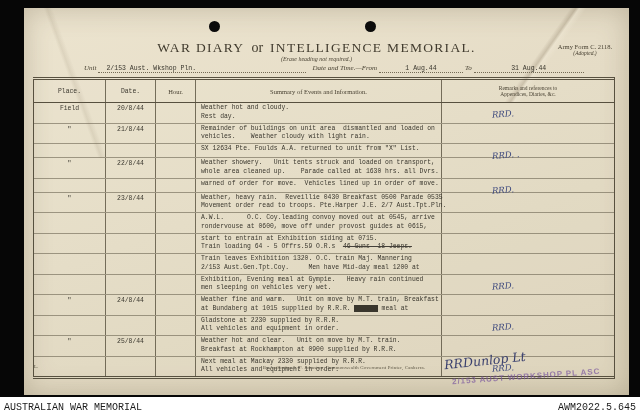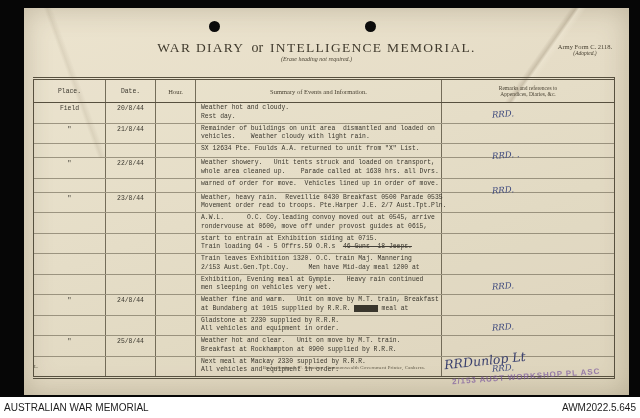--- a/index.html
+++ b/index.html
@@ -47,21 +47,21 @@
   .redact{background:#3a372e;color:#3a372e;letter-spacing:-0.5px;}
   .sig{display:inline-block;font-family:"DejaVu Serif",serif;font-style:italic;font-size:8.5px;color:#3b477d;
     transform:rotate(-4deg);margin:0 0 0 46px;}
   .print-mark{position:absolute;left:10px;top:356px;font-size:5px;color:#55503f;}
   .print-line{position:absolute;left:170px;top:357px;width:300px;text-align:center;font-size:4.8px;letter-spacing:0.2px;color:#5a5443;}
   .big-sig{position:absolute;left:420px;top:345px;font-family:"DejaVu Serif",serif;font-style:italic;font-size:12.5px;color:#3a406e;transform:rotate(-6deg);white-space:nowrap;}
   .stamp{position:absolute;left:428px;top:364px;font-family:"Liberation Sans",sans-serif;font-size:8px;font-weight:bold;
     letter-spacing:0.9px;color:rgba(125,90,160,0.72);transform:rotate(-4deg);white-space:nowrap;}
   .archive-bar{position:absolute;left:0;top:397px;width:640px;height:21px;background:#ffffff;box-sizing:border-box;
     display:flex;justify-content:space-between;align-items:center;padding:0 4px;
-    font-family:Liberation Sans, sans-serif;font-size:10px;color:#1c1c1c;}
+    font-family:Liberation Mono, monospace;font-size:10px;color:#1c1c1c;}
 </style>
 </head>
 <body>
 
 <div class="photo">
   <div class="paper">
     <div class="hole hole1"></div>
     <div class="hole hole2"></div>
 
     <div class="formno">
@@ -69,20 +69,28 @@
       <div class="formno-sub">(Adopted.)</div>
     </div>
 
     <div class="title-block">
       <span class="t1">WAR DIARY</span>
       <span class="tor">or</span>
       <span class="t1">INTELLIGENCE MEMORIAL.</span>
       <div class="tsub">(Erase heading not required.)</div>
     </div>
 
+    <div class="unitline">
+      <span class="lbl">Unit</span>
+      <span class="val unitval">2/153 Aust. Wkshop Pln.</span>
+      <span class="lbl">Date and Time.—From</span>
+      <span class="val fromval">1 Aug.44</span>
+      <span class="lbl">To</span>
+      <span class="val toval">31 Aug.44</span>
+    </div>
 
     <div class="table">
       <div class="thead">
         <div class="c c-place th">Place.</div>
         <div class="c c-date th">Date.</div>
         <div class="c c-hour th">Hour.</div>
         <div class="c c-summary th">Summary of Events and Information.</div>
         <div class="c c-remarks th">
           <div>Remarks and references to</div>
           <div>Appendices, Diaries, &amp;c.</div>

